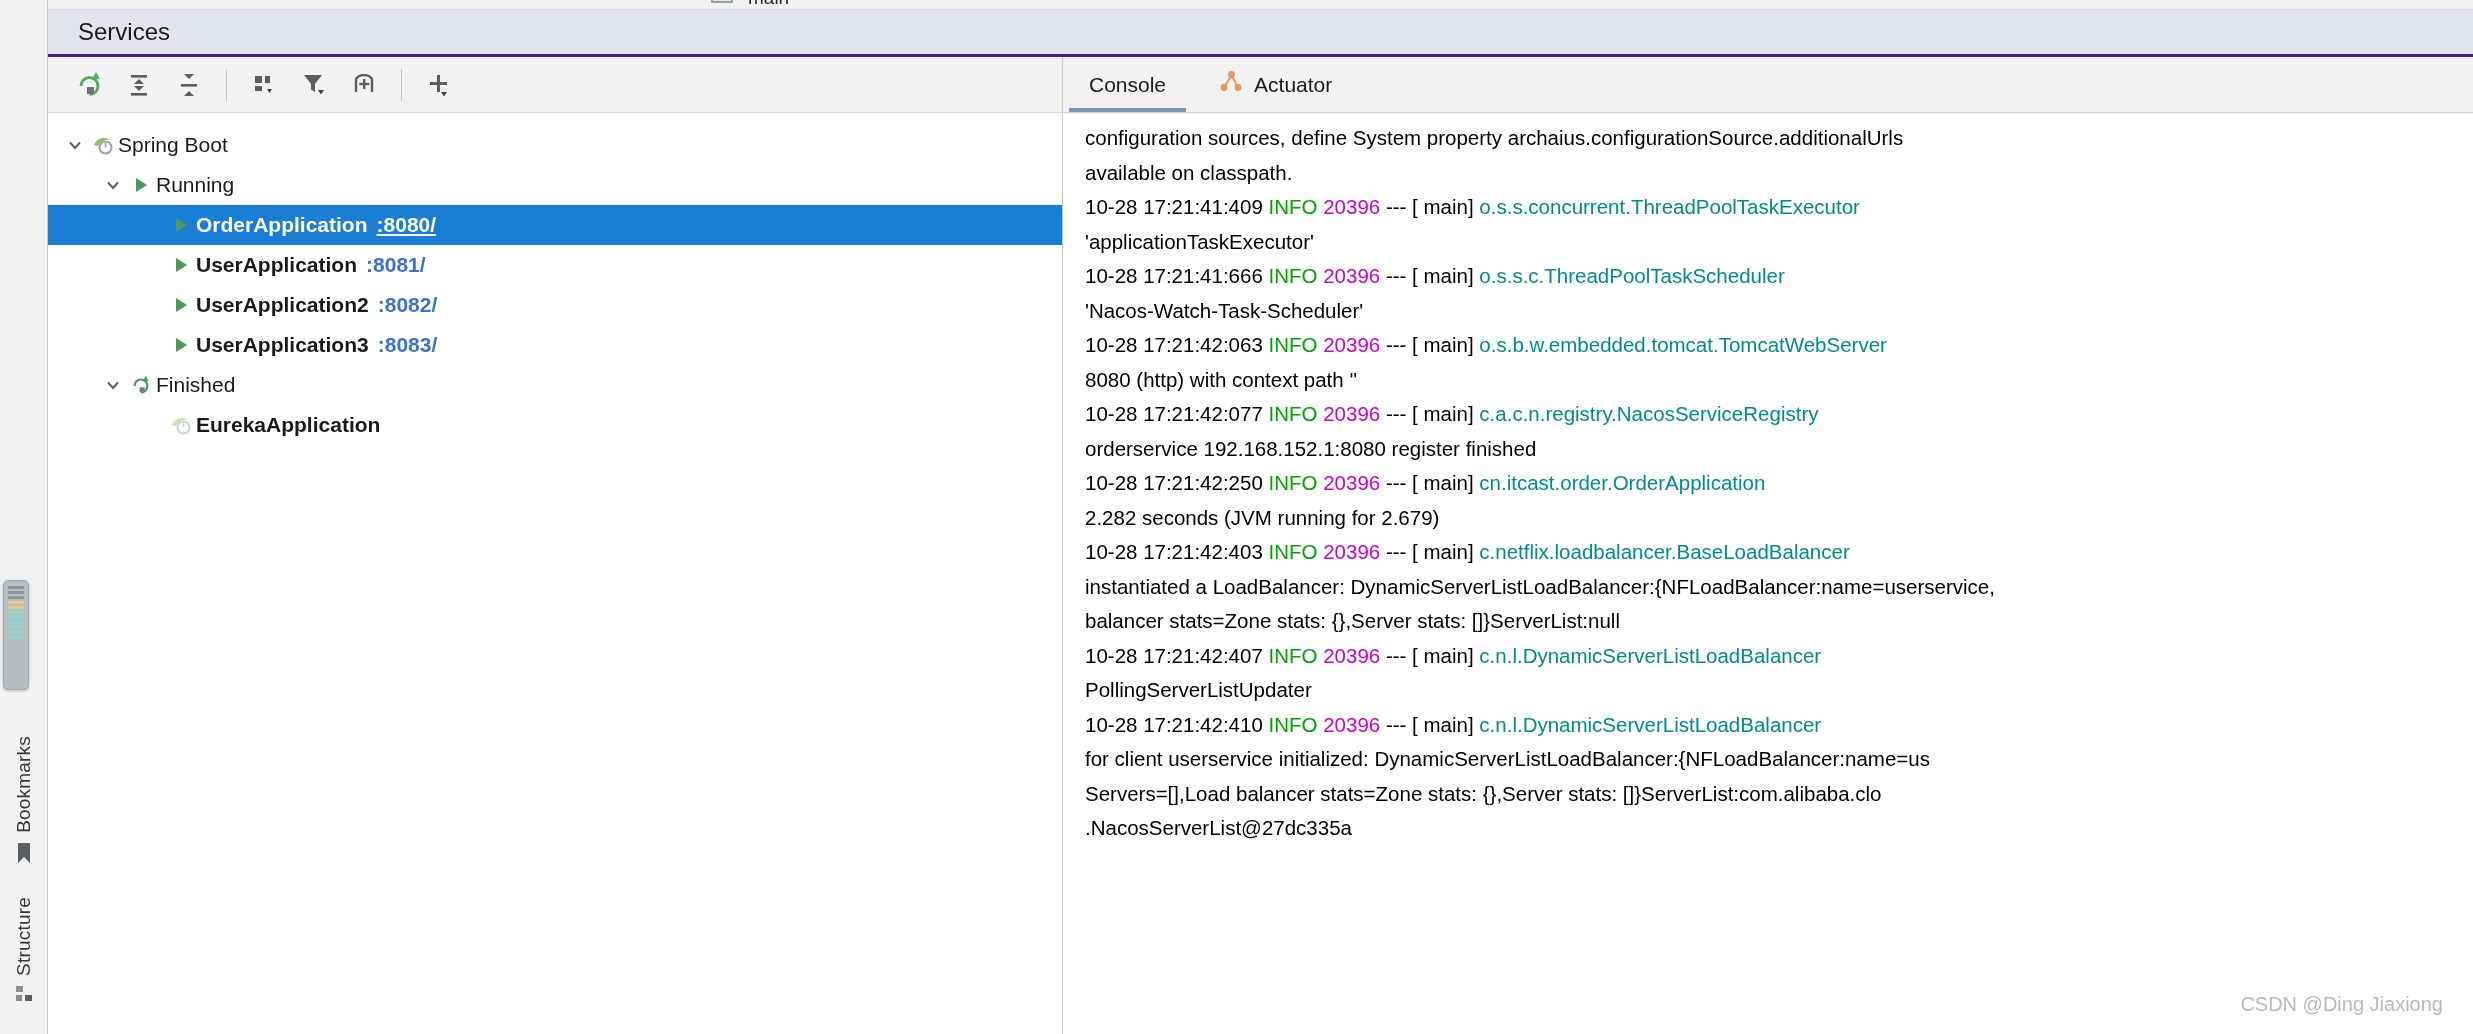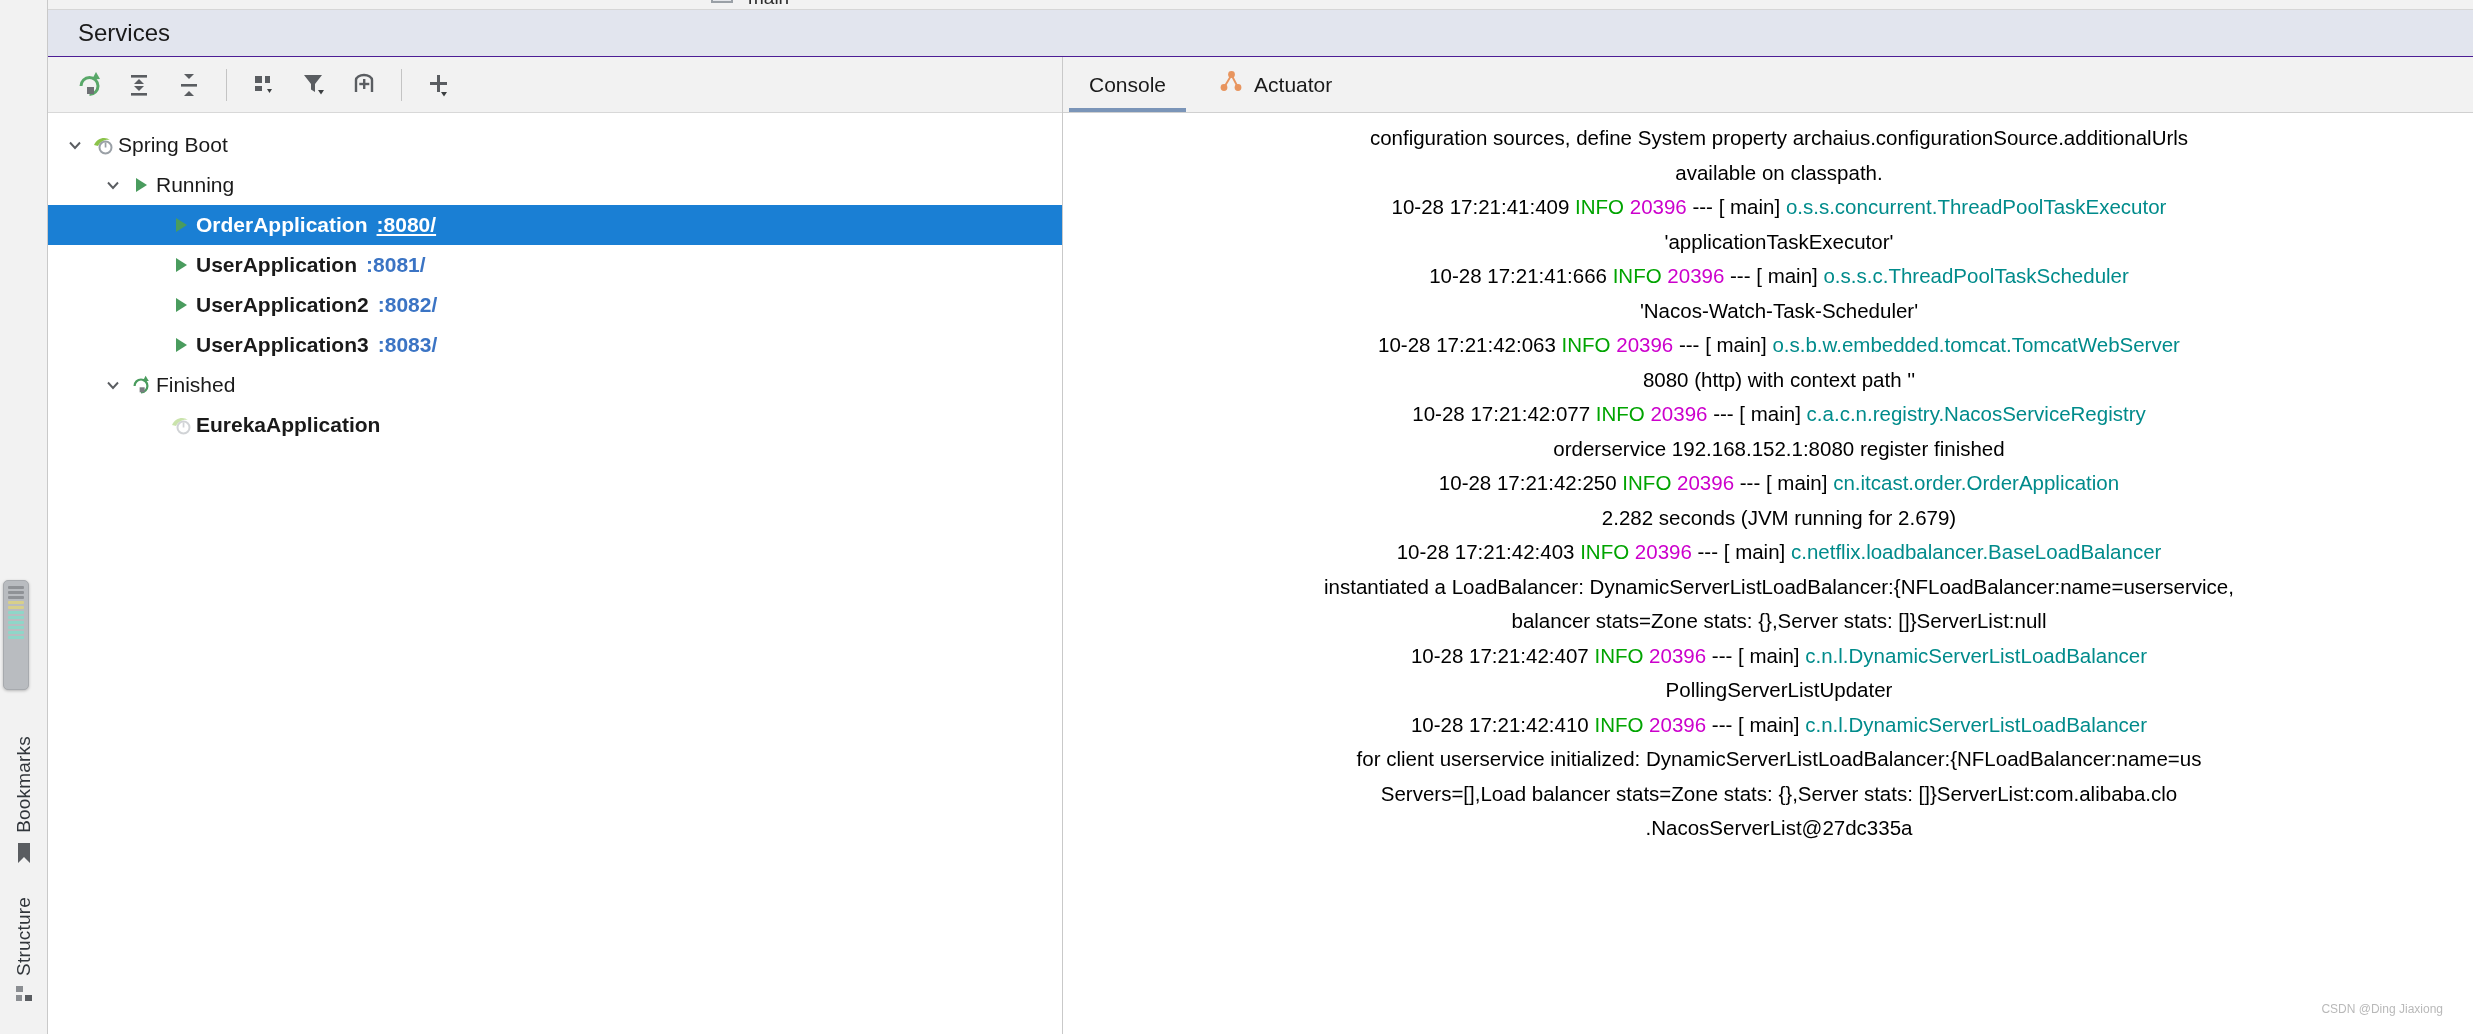--- a/index.html
+++ b/index.html
@@ -59,21 +59,21 @@
     width: 22px; height: 13px;
     border: 2px solid #9aa0a6; background: #e4e6ea;
   }
 
   
   .services-bar {
     height: 47px;
     background: #e2e5ee;
     display: flex; align-items: center;
     padding-left: 30px;
-    border-bottom: 1px solid #4c1d95;
+    border-bottom: 3px solid #4c1d95;
     flex: 0 0 47px;
   }
   .services-title { font-size: 24px; color: #1a1a1a; }
 
   
   .content { flex: 1; display: flex; min-height: 0; }
 
   
   .tree-side {
     width: 1015px; flex: 0 0 1015px;
@@ -106,21 +106,21 @@
   .lbl { color: #1a1a1a; }
   .lbl.bold { font-weight: bold; }
   .lbl.white { color: #ffffff; }
   .port { color: #3b74c4; margin-left: 9px; font-weight: bold; }
   .port.sel { color: #ffffff; text-decoration: underline; }
   .indent-0 { padding-left: 14px; }
   .indent-1 { padding-left: 52px; }
   .indent-2 { padding-left: 118px; }
 
   
-  .console-side { flex: 1; display: flex; flex-direction: column; min-width: 0; background: #fff; text-align: center; }
+  .console-side { flex: 1; display: flex; flex-direction: column; min-width: 0; background: #fff; }
   .tabs-bar {
     height: 56px; flex: 0 0 56px;
     background: #f2f2f2;
     display: flex; align-items: stretch;
     border-bottom: 1px solid #d0d0d0;
   }
   .tab {
     display: flex; align-items: center; gap: 10px;
     padding: 0 26px; font-size: 21px; color: #1a1a1a;
     position: relative;
@@ -140,21 +140,21 @@
   }
   .cline { height: 34.5px; }
   .c-plain { color: #000000; }
   .c-info  { color: #00a400; }
   .c-pid   { color: #cc00cc; }
   .c-cls   { color: #008b8b; }
   .c-cont  { color: #000000; }
 
   .watermark {
     position: absolute; right: 30px; bottom: 18px;
-    font-size: 12px; color: #b9b9b9;
+    font-size: 20px; color: #b9b9b9;
     font-family: "Liberation Sans", sans-serif;
   }
 </style>
 </head>
 <body>
 
 <div class="app">
 
   <div class="left-rail">
 

